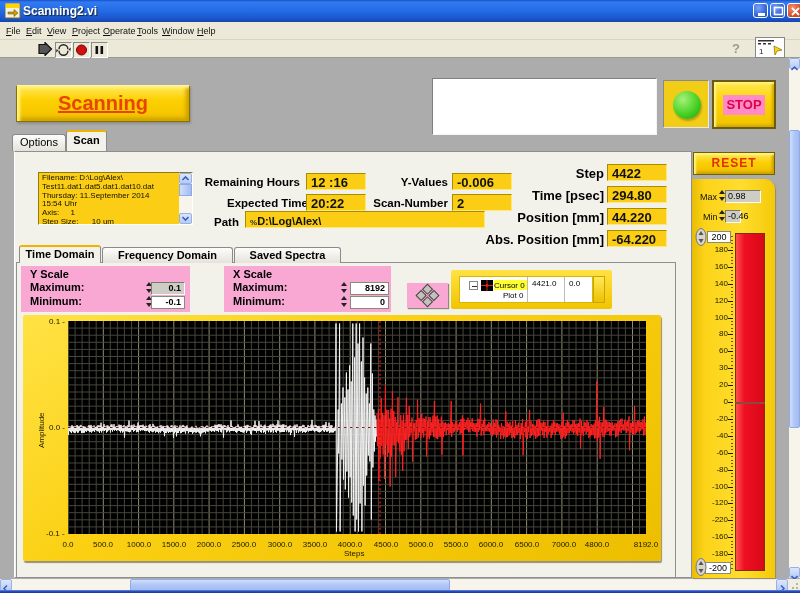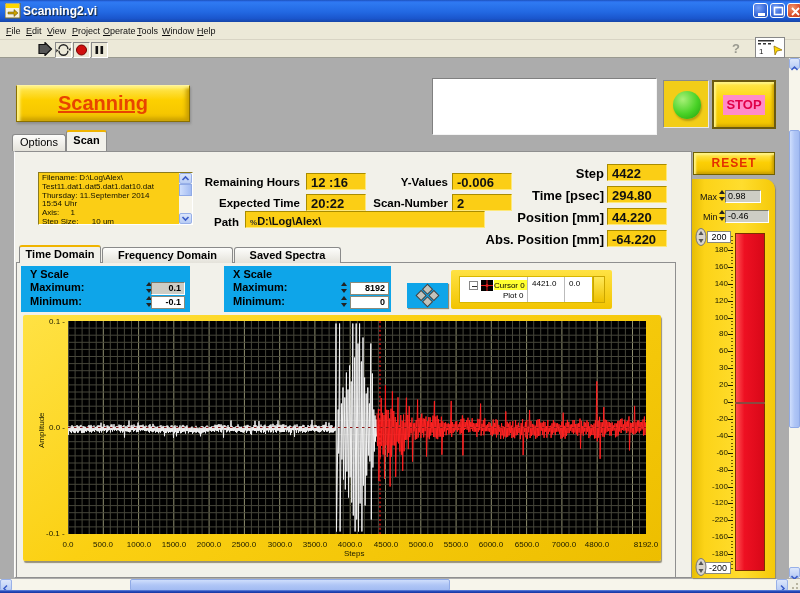--- a/index.html
+++ b/index.html
@@ -13,21 +13,21 @@
 
 #menubar{left:0;top:22px;width:800px;height:17px;background:#ece9d8;font-size:9px;color:#111}
 #menubar span{position:absolute;top:4px}
 #menubar u{text-decoration:underline}
 #toolbar{left:0;top:39px;width:800px;height:19px;background:#ece9d8;border-bottom:1px solid #9a9a90;border-top:1px solid #d8d4c4}
 .tbtn{position:absolute;top:2px;width:17px;height:16px;border:1px solid;border-color:#888 #fff #fff #888;background:#ece9d8}
 
 .ybox{position:absolute;background:#fbce15;border:1px solid;border-color:#a98c00 #fde87a #fde87a #a98c00;font-size:13px;font-weight:bold;color:#111;padding:1px 0 0 4px}
 .lab{position:absolute;font-size:11.5px;font-weight:bold;color:#000;text-align:right}
 .lab2{position:absolute;font-size:13px;font-weight:bold;color:#000;text-align:right}
-.ypanel{position:absolute;background:#0ea5e9}
+.ypanel{position:absolute;background:#f9a8d4}
 
 #scanbtn{left:16px;top:85px;width:174px;height:37px;background:linear-gradient(180deg,#ffe95c,#fdd000 40%,#f2c200);border:1px solid #8a7000;border-top:1px solid #fff3a0;box-shadow:inset 3px 2px 3px #fff385,inset -3px -3px 4px #c89e00,1px 2px 2px #8f8f8f;text-align:center}
 #scanbtn span{font-size:20px;font-weight:bold;color:#e84400;text-decoration:underline;line-height:34px}
 #reset{left:693px;top:152px;width:82px;height:23px;background:linear-gradient(180deg,#ffe95c,#fccf05 45%,#eebf00);border:1px solid #706000;box-shadow:inset 2px 2px 2px #fff385,inset -2px -2px 3px #c89e00;text-align:center;font-size:12px;font-weight:bold;color:#e43000;line-height:21px;letter-spacing:1px}
 #stop{left:712px;top:80px;width:64px;height:49px;background:linear-gradient(180deg,#ffe84f,#fdd305 45%,#f0c400);border:2px solid #6b5a10;box-shadow:inset 2px 2px 2px #fff385,inset -2px -2px 3px #cfa400}
 #stop div{position:absolute;left:9px;top:13px;width:42px;height:20px;background:#ff8cc8;color:#e00048;font-size:13px;font-weight:bold;text-align:center;line-height:20px}
 #led{left:663px;top:80px;width:46px;height:48px;background:#f2cd18;border:1px solid #999;border-color:#8a8a8a #e8e8e8 #e8e8e8 #8a8a8a}
 #led .ball{position:absolute;left:9px;top:10px;width:28px;height:28px;border-radius:50%;background:radial-gradient(circle at 35% 30%,#a8f078,#48d226 55%,#2aa812 90%);box-shadow:1px 2px 2px #b99d10}
 #whitebox{left:432px;top:78px;width:225px;height:57px;background:#fff;border:1px solid;border-color:#808080 #f4f4f4 #f4f4f4 #808080}
 
@@ -148,21 +148,21 @@
 15:54 Uhr
 Axis:     1
 Step Size:      10 um<div id="infosb"><div class="sbbtn" style="top:0"><svg width="11" height="9">
           <path d="M2.5 6 L5.5 3 L8.5 6" fill="none" stroke="#3a5cc8" stroke-width="1.6"></path>
         </svg></div><div class="sbbtn" style="top:40px"><svg width="11" height="9">
           <path d="M2.5 3 L5.5 6 L8.5 3" fill="none" stroke="#3a5cc8" stroke-width="1.6"></path>
         </svg></div><div style="position:absolute;left:0;top:11px;width:13px;height:12px;background:linear-gradient(90deg,#cfdefc,#a2bbf2);border:1px solid #90aae6"></div></div></div>
 
 <div class="lab" style="left:150px;top:176px;width:150px">Remaining Hours</div>
 <div class="ybox" style="left:306px;top:173px;width:60px;height:17px">12 :16</div>
-<div class="lab" style="left:150px;top:197px;width:150px">Expected Time</div>
+<div class="lab" style="left:158px;top:197px;width:150px">Expected Time</div>
 <div class="ybox" style="left:306px;top:194px;width:60px;height:17px">20:22</div>
 <div class="lab" style="left:298px;top:176px;width:150px">Y-Values</div>
 <div class="ybox" style="left:452px;top:173px;width:60px;height:17px">-0.006</div>
 <div class="lab" style="left:298px;top:197px;width:150px">Scan-Number</div>
 <div class="ybox" style="left:452px;top:194px;width:60px;height:17px">2</div>
 <div class="lab" style="left:214px;top:216px;width:30px;text-align:left">Path</div>
 <div class="ybox" style="left:245px;top:211px;width:240px;height:17px;font-size:11px;padding-top:3px"><span style="font-size:8px;color:#333">%</span>D:\Log\Alex\</div>
 
 <div class="lab2" style="left:454px;top:166px;width:150px">Step</div>
 <div class="ybox" style="left:607px;top:164px;width:60px;height:17px">4422</div>
@@ -387,21 +387,21 @@
 <div style="position:absolute;left:646px;top:534px;width:1px;height:3px;background:#222"></div>
 <div class="gl" style="left:344px;top:549px">Steps</div>
 
 <div id="reset" class="abs">RESET</div>
 <div id="slidepanel" class="abs">
  <div class="abs" style="left:8px;top:13px;font-size:9px;color:#111">Max</div>
  <div class="spin" style="left:27px;top:11px"></div>
  <div class="gbox" style="left:33px;top:11px;width:36px;height:13px">0.98</div>
  <div class="abs" style="left:11px;top:33px;font-size:9px;color:#111">Min</div>
  <div class="spin" style="left:27px;top:31px"></div>
- <div class="gbox" style="left:33px;top:31px;width:44px;height:13px">-0.46</div>
+ <div class="gbox" style="left:33px;top:31px;width:16px;height:13px">-0.46</div>
 </div>
 <div class="abs" style="left:735px;top:233px;width:30px;height:338px;background:linear-gradient(90deg,#ff5050,#ee1022 30%,#d80818);border:1px solid #7a3000;z-index:3"></div>
 <div class="abs" style="left:735px;top:402px;width:30px;height:2px;background:#8a4a40;z-index:4"></div>
 <div class="abs" style="left:692px;top:225px;width:83px;height:353px;z-index:3">
     <div class="sv" style="top:19.9px">180</div>
 <div style="position:absolute;left:36px;top:24.9px;width:5px;height:1px;background:#1a1a00"></div>
 <div class="sv" style="top:36.8px">160</div>
 <div style="position:absolute;left:36px;top:41.8px;width:5px;height:1px;background:#1a1a00"></div>
 <div class="sv" style="top:53.7px">140</div>
 <div style="position:absolute;left:36px;top:58.7px;width:5px;height:1px;background:#1a1a00"></div>

